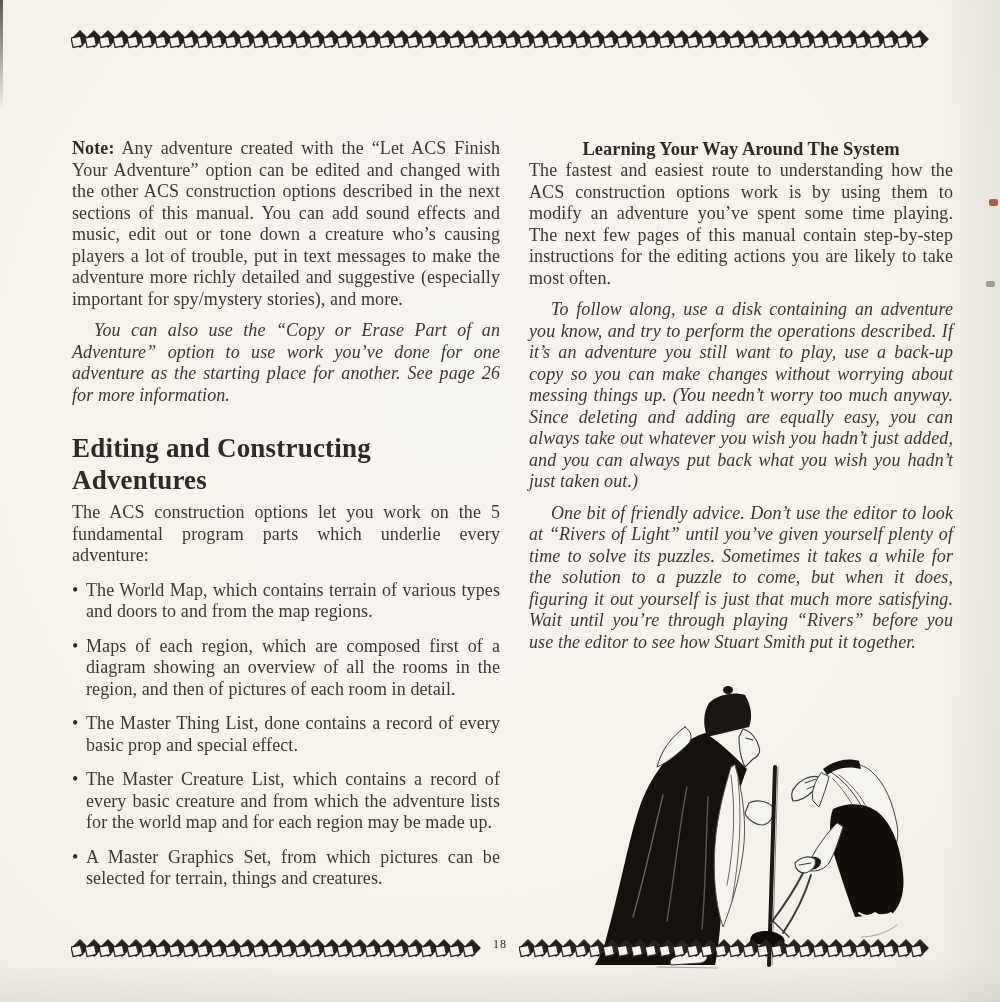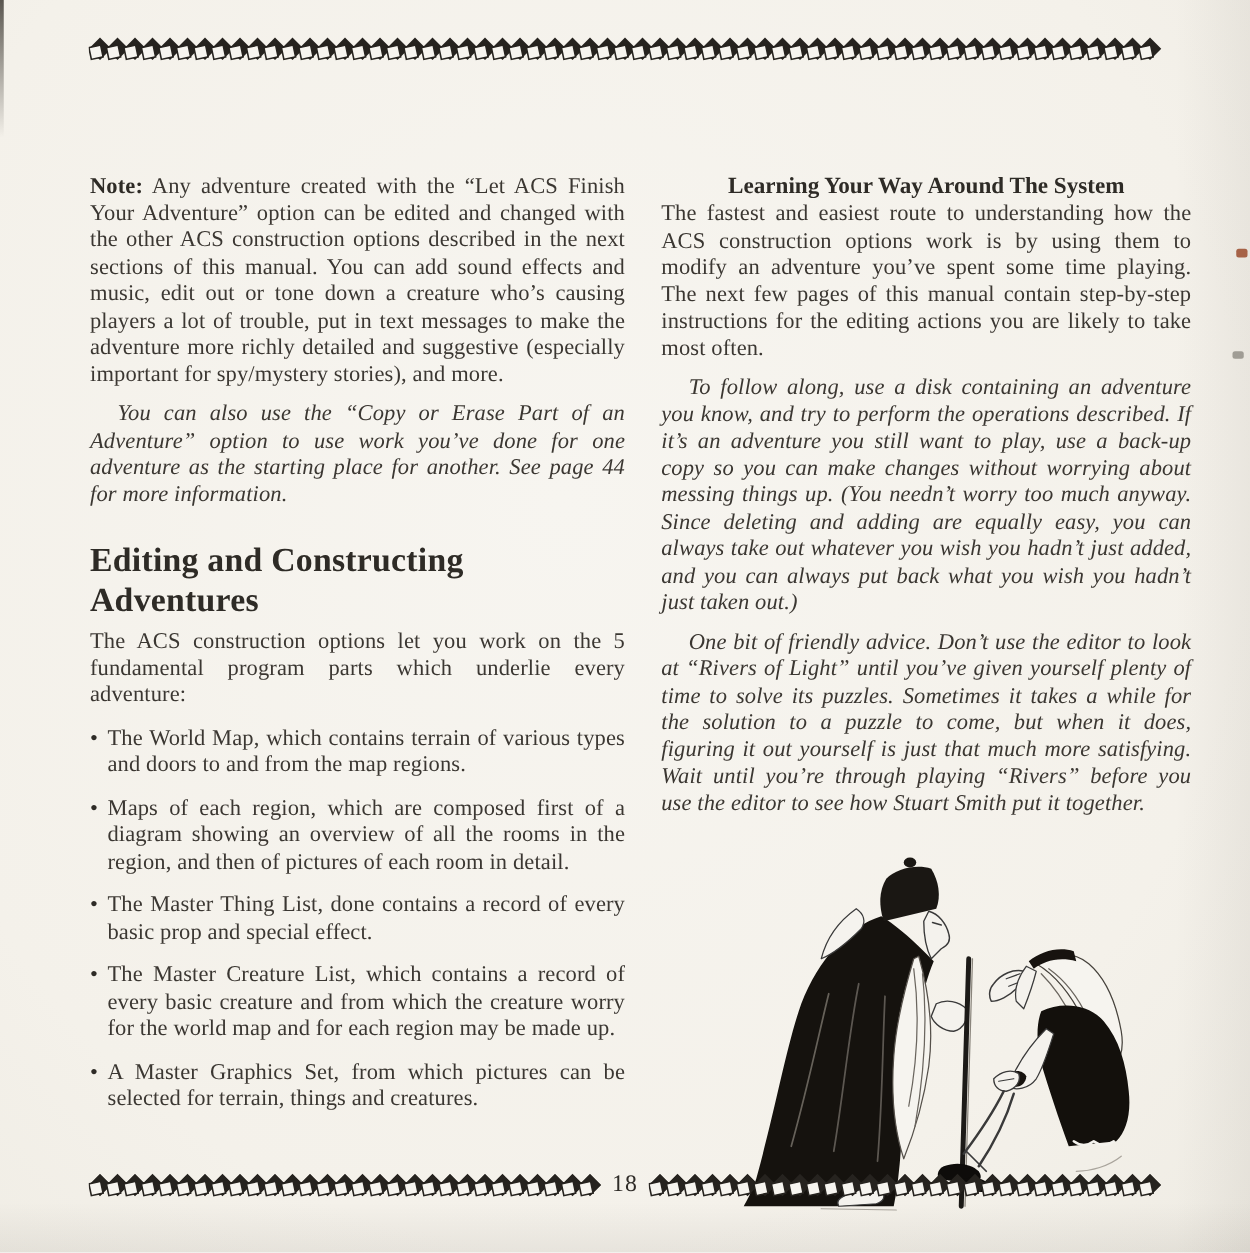--- a/index.html
+++ b/index.html
@@ -17,21 +17,21 @@
   .smudge-red{position:absolute;left:989px;top:199px;width:9px;height:7px;
     background:#9a4a2c;border-radius:2px;opacity:.85;}
   .smudge-gray{position:absolute;left:986px;top:281px;width:9px;height:6px;
     background:#6e6a63;border-radius:2px;opacity:.6;}
 
   .chain{position:absolute;height:21px;}
   #chain-top{left:71px;top:29px;}
   #chain-bottom-left{left:71px;top:938px;}
   #chain-bottom-right{left:519px;top:938px;}
   .page-number{position:absolute;left:482px;top:937px;width:36px;height:22px;
-    text-align:center;font-size:19px;color:#2f2c28;letter-spacing:1px;}
+    text-align:center;font-size:12px;color:#2f2c28;letter-spacing:1px;}
 
   .col{position:absolute;top:94px;margin-top:44px;}
   #col-left{left:72px;width:428px;}
   #col-right{left:529px;width:424px;}
 
   p{margin:0;font-size:18px;line-height:21.5px;text-align:justify;
     letter-spacing:.1px;}
   p.follow{margin-top:10px;font-style:italic;}
   p.indent{text-indent:22px;}
   b.lead{color:#2e2b26;}
@@ -115,39 +115,39 @@
     <rect x="771" y="8" width="9.6" height="9.6" fill="#f6f4ef" stroke="#26231f" stroke-width="1.3" transform="rotate(-12 775.8 12.8)"></rect>
     <rect x="785" y="8" width="9.6" height="9.6" fill="#f6f4ef" stroke="#26231f" stroke-width="1.3" transform="rotate(-12 789.8 12.8)"></rect>
     <rect x="799" y="8" width="9.6" height="9.6" fill="#f6f4ef" stroke="#26231f" stroke-width="1.3" transform="rotate(-12 803.8 12.8)"></rect>
     <rect x="813" y="8" width="9.6" height="9.6" fill="#f6f4ef" stroke="#26231f" stroke-width="1.3" transform="rotate(-12 817.8 12.8)"></rect>
     <rect x="827" y="8" width="9.6" height="9.6" fill="#f6f4ef" stroke="#26231f" stroke-width="1.3" transform="rotate(-12 831.8 12.8)"></rect>
     <rect x="841" y="8" width="9.6" height="9.6" fill="#f6f4ef" stroke="#26231f" stroke-width="1.3" transform="rotate(-12 845.8 12.8)"></rect>
   </svg>
 
 <div class="col" id="col-left">
   <p><b class="lead">Note:</b><span> Any adventure created with the “Let ACS Finish Your Adventure” option can be edited and changed with the other ACS construction options described in the next sections of this manual. You can add sound effects and music, edit out or tone down a creature who’s causing players a lot of trouble, put in text messages to make the adventure more richly detailed and suggestive (especially important for spy/mystery stories), and more.</span></p>
-  <p class="follow indent">You can also use the “Copy or Erase Part of an Adventure” option to use work you’ve done for one adventure as the starting place for another. See page 44 for more information.</p>
+  <p class="follow indent">You can also use the “Copy or Erase Part of an Adventure” option to use work you’ve done for one adventure as the starting place for another. See page 26 for more information.</p>
   <h1>Editing and Constructing Adventures</h1>
   <p>The ACS construction options let you work on the 5 fundamental program parts which underlie every adventure:</p>
   <ul class="bullets">
     <li>
         <span class="dot">•</span>
         <span class="btxt">The World Map, which contains terrain of various types and doors to and from the map regions.</span>
       </li>
     <li>
         <span class="dot">•</span>
         <span class="btxt">Maps of each region, which are composed first of a diagram showing an overview of all the rooms in the region, and then of pictures of each room in detail.</span>
       </li>
     <li>
         <span class="dot">•</span>
         <span class="btxt">The Master Thing List, done contains a record of every basic prop and special effect.</span>
       </li>
     <li>
         <span class="dot">•</span>
-        <span class="btxt">The Master Creature List, which contains a record of every basic creature and from which the creature worry for the world map and for each region may be made up.</span>
+        <span class="btxt">The Master Creature List, which contains a record of every basic creature and from which the adventure lists for the world map and for each region may be made up.</span>
       </li>
     <li>
         <span class="dot">•</span>
         <span class="btxt">A Master Graphics Set, from which pictures can be selected for terrain, things and creatures.</span>
       </li>
   </ul>
 </div>
 
 <div class="col" id="col-right">
   <h2>Learning Your Way Around The System</h2>

